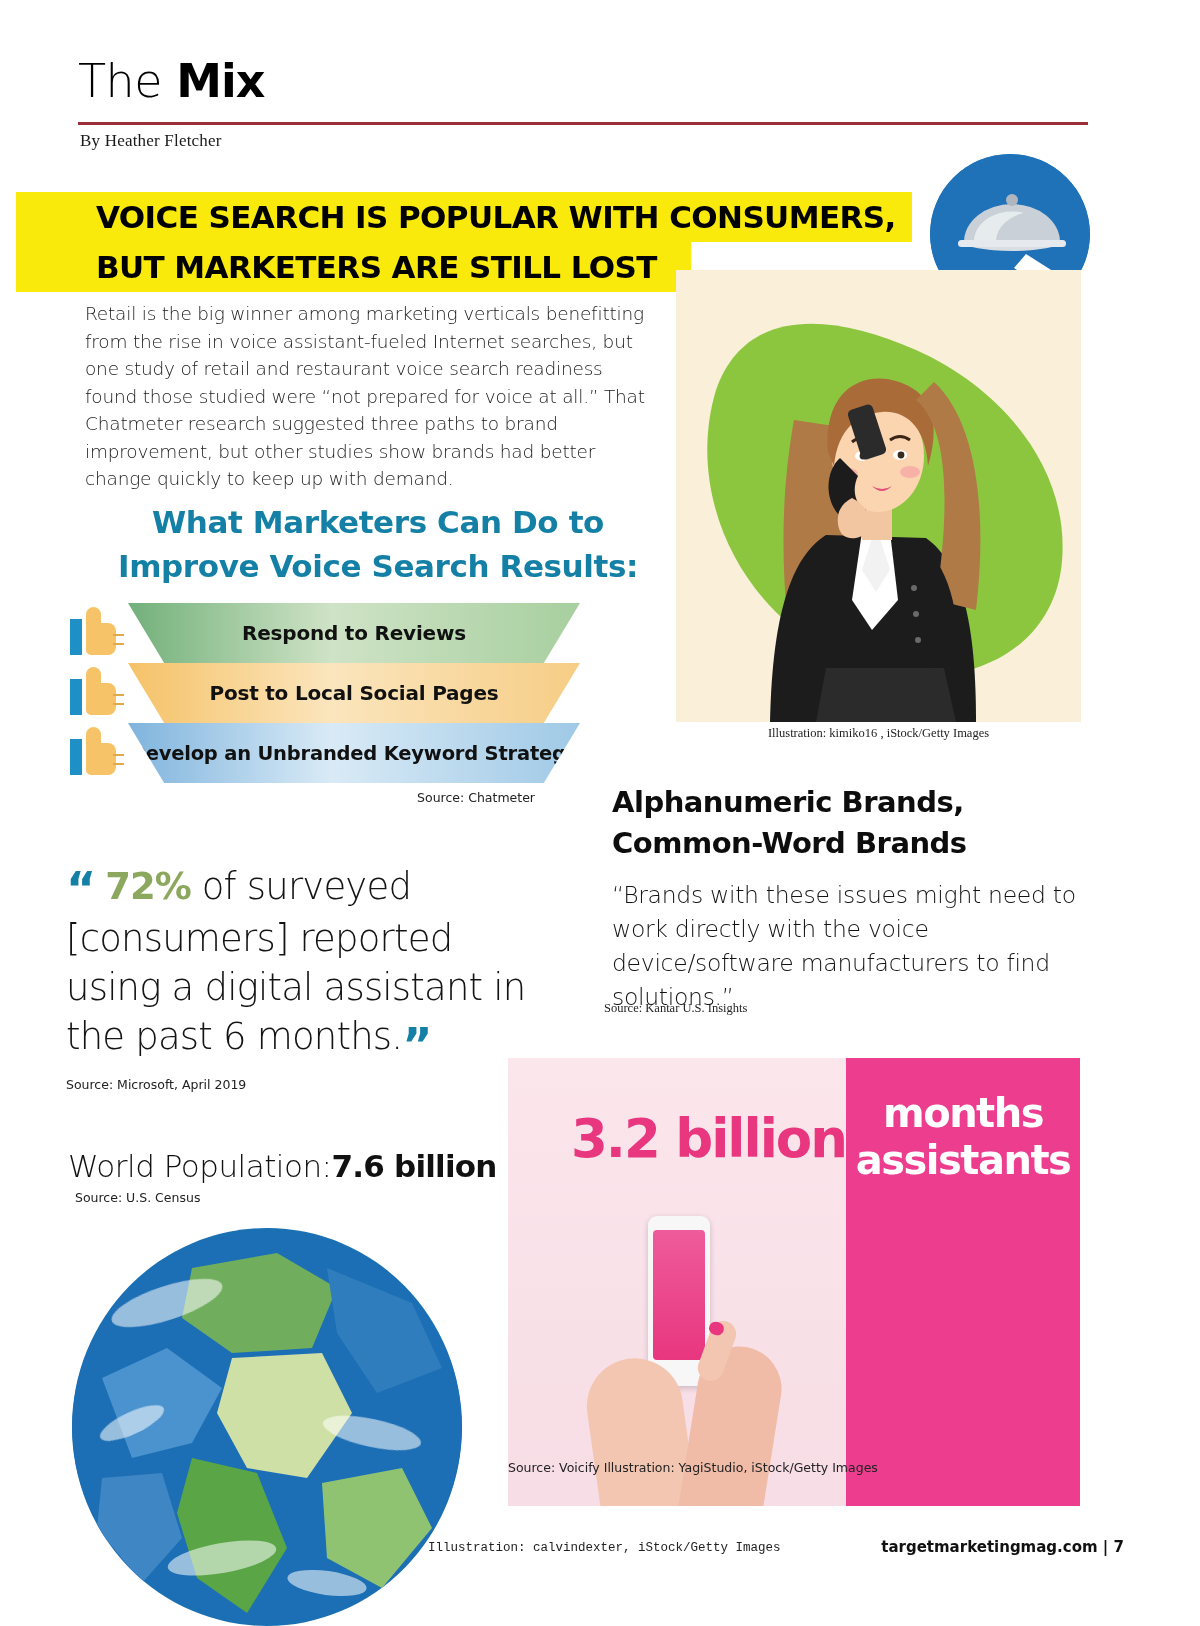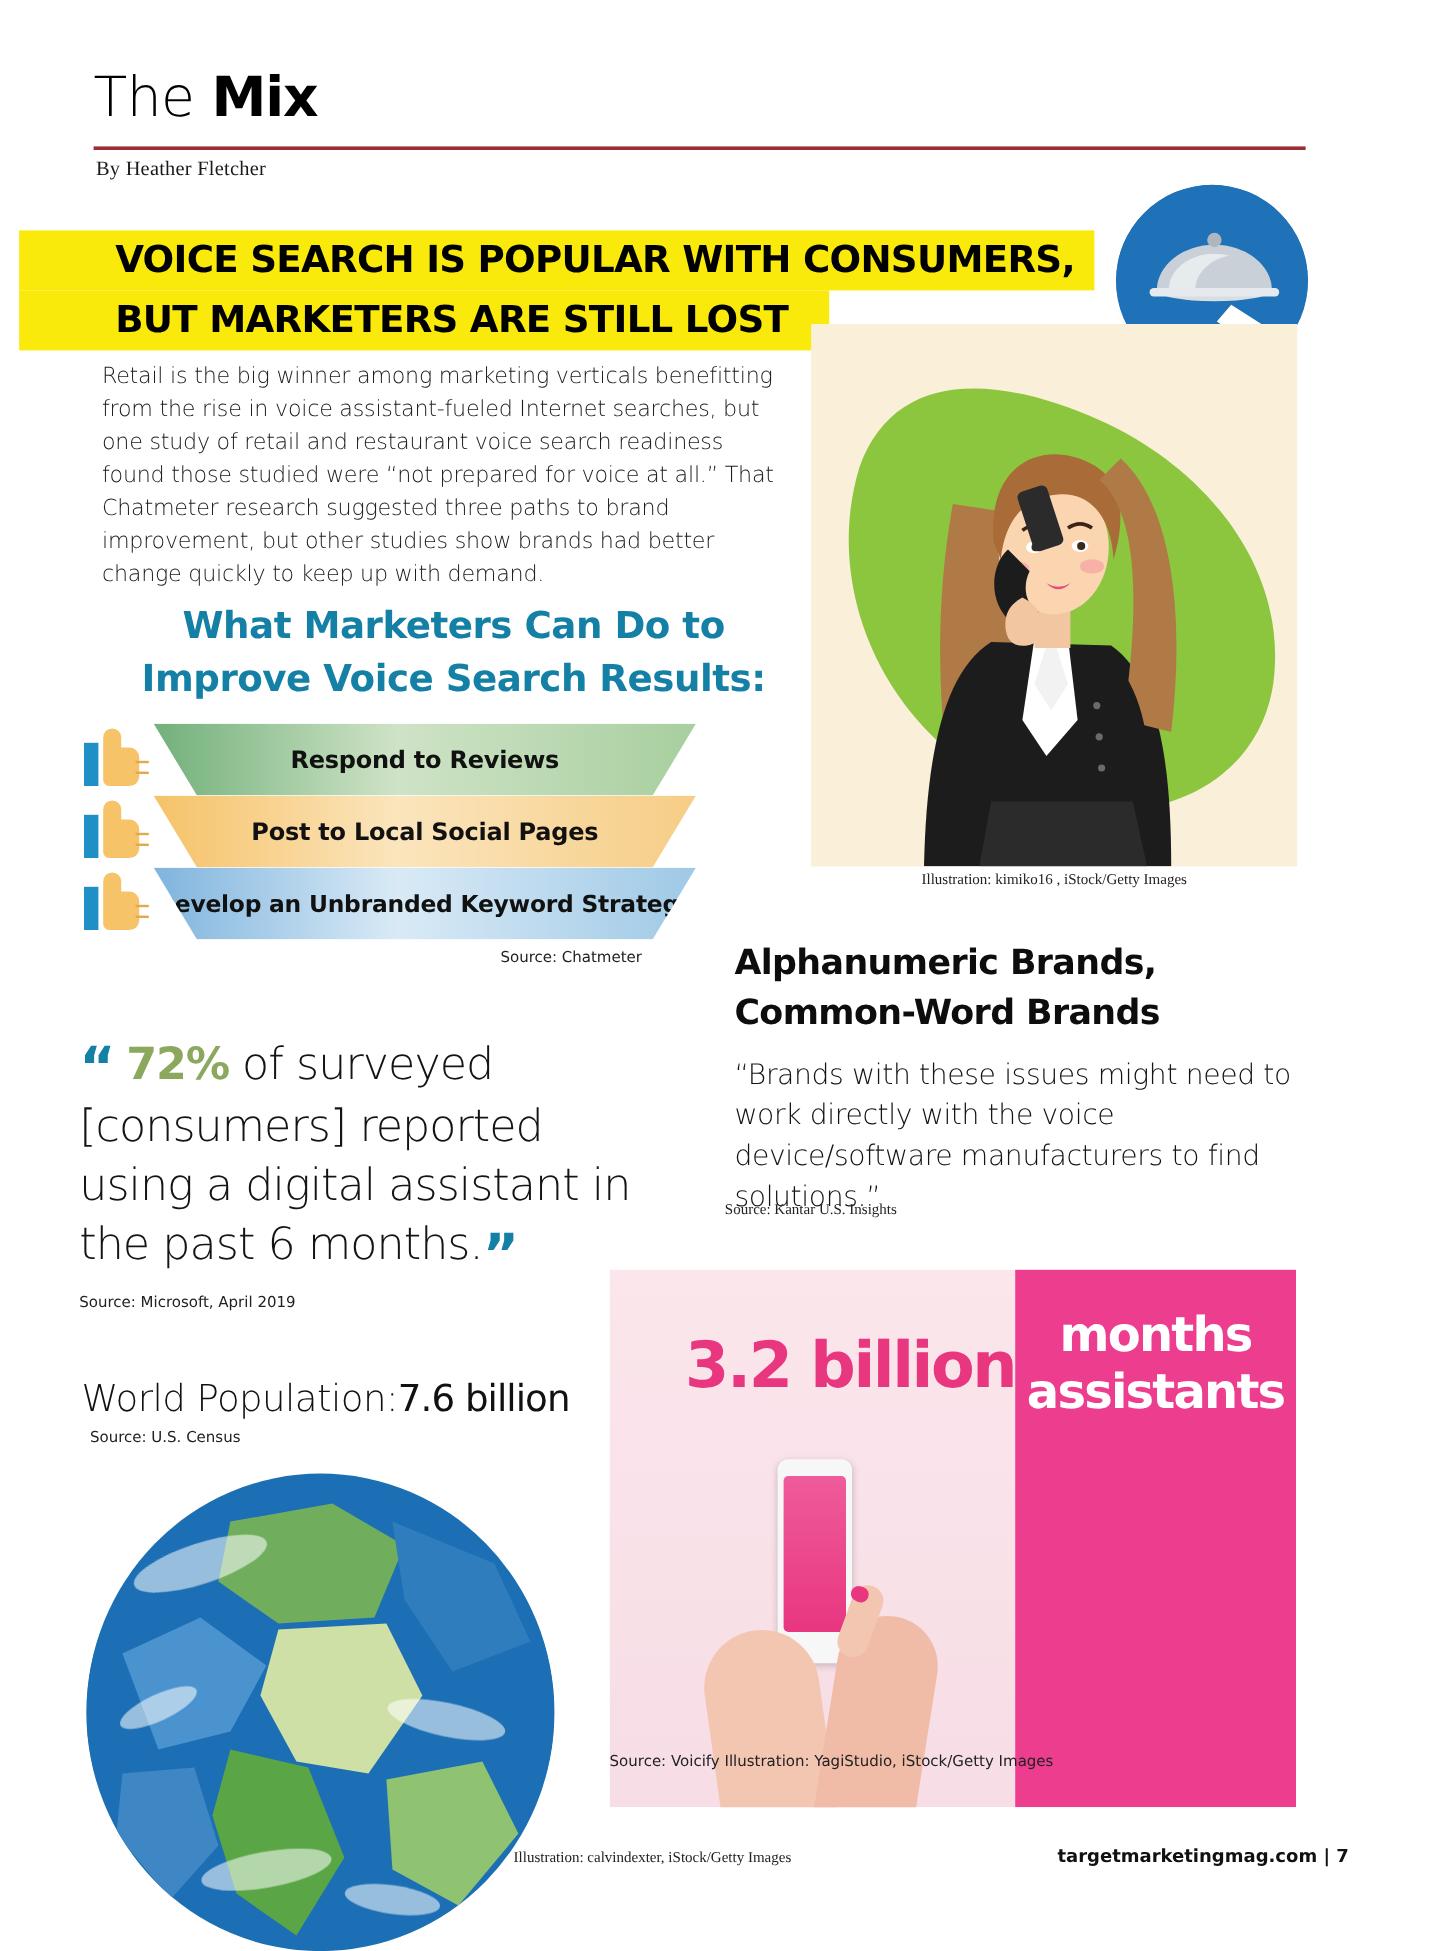--- a/index.html
+++ b/index.html
@@ -64,21 +64,21 @@
   .qmark{color:#1480a6;font-weight:900;font-size:46px;font-family:"DejaVu Sans", sans-serif;
          letter-spacing:-2px;vertical-align:-6px;}
   .qmark.close{vertical-align:-12px;}
   .pct{color:#8ca85f;font-weight:800;letter-spacing:-1px;}
   .src-ms{position:absolute;left:66px;top:1077px;font-size:12.5px;color:#222;
           font-family:"DejaVu Sans", sans-serif;}
 
   
   .wp{position:absolute;left:68px;top:1148px;font-size:31px;color:#111;font-weight:300;
       font-family:"DejaVu Sans", sans-serif;letter-spacing:-.5px;white-space:nowrap;}
-  .wp b{font-weight:400;letter-spacing:-.8px;}
+  .wp b{font-weight:700;letter-spacing:-.8px;}
   .src-census{position:absolute;left:75px;top:1190px;font-size:12.5px;color:#222;
               font-family:"DejaVu Sans", sans-serif;}
 
   
   .globe{position:absolute;left:72px;top:1228px;width:390px;height:398px;
          border-radius:50%;overflow:hidden;background:#1b6fb3;}
 
   
   .illus{position:absolute;left:676px;top:270px;width:405px;height:452px;
          background:#faefd9;overflow:hidden;}
@@ -120,21 +120,21 @@
   .hand-b{position:absolute;left:182px;top:288px;width:84px;height:180px;background:#f0bca8;
           border-radius:42px 42px 0 0;transform:rotate(9deg);}
   .finger{position:absolute;left:196px;top:262px;width:26px;height:62px;background:#f3c6b2;
           border-radius:13px;transform:rotate(20deg);}
   .nail{position:absolute;left:201px;top:264px;width:15px;height:13px;background:#e8367f;
         border-radius:7px;transform:rotate(20deg);}
 
   .src-voicify{position:absolute;left:508px;top:1460px;font-size:12.5px;color:#222;
                font-family:"DejaVu Sans", sans-serif;}
   .cap-calvin{position:absolute;left:428px;top:1541px;font-size:12.5px;color:#222;
-              font-family:Liberation Serif, serif;}
+              font-family:Liberation Mono, monospace;}
   .footer{position:absolute;right:76px;top:1538px;font-size:15px;color:#111;font-weight:700;
           font-family:"DejaVu Sans", sans-serif;margin-left:27px;}
 </style>
 </head>
 <body>
 
 <div class="masthead">
   <div class="mast-title"><span>The </span><b>Mix</b></div>
 </div>
 <div class="mast-rule"></div>

